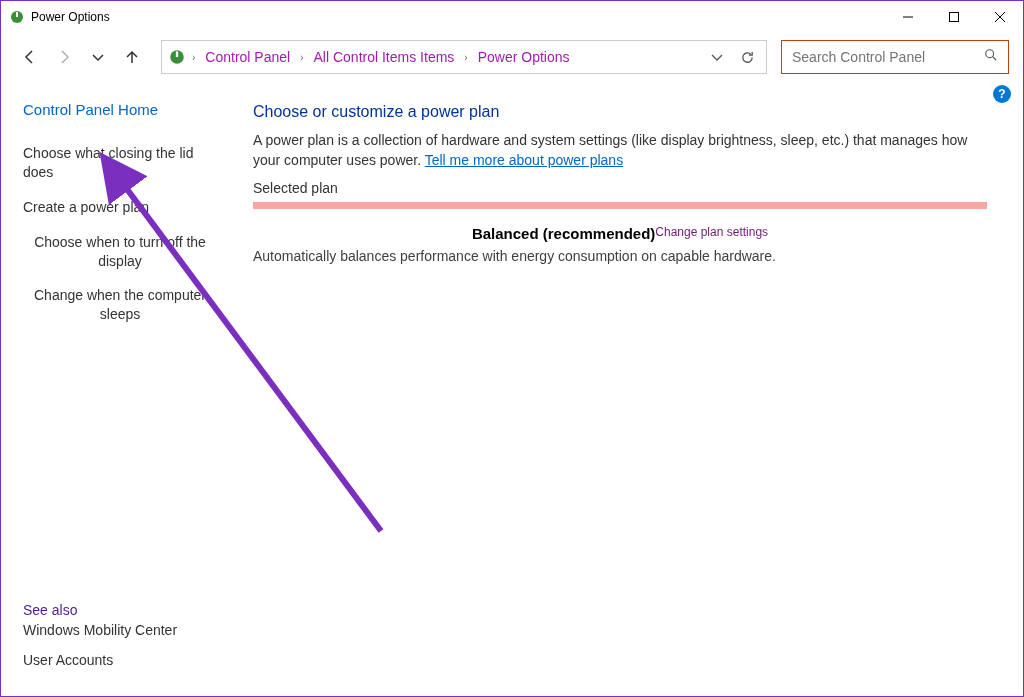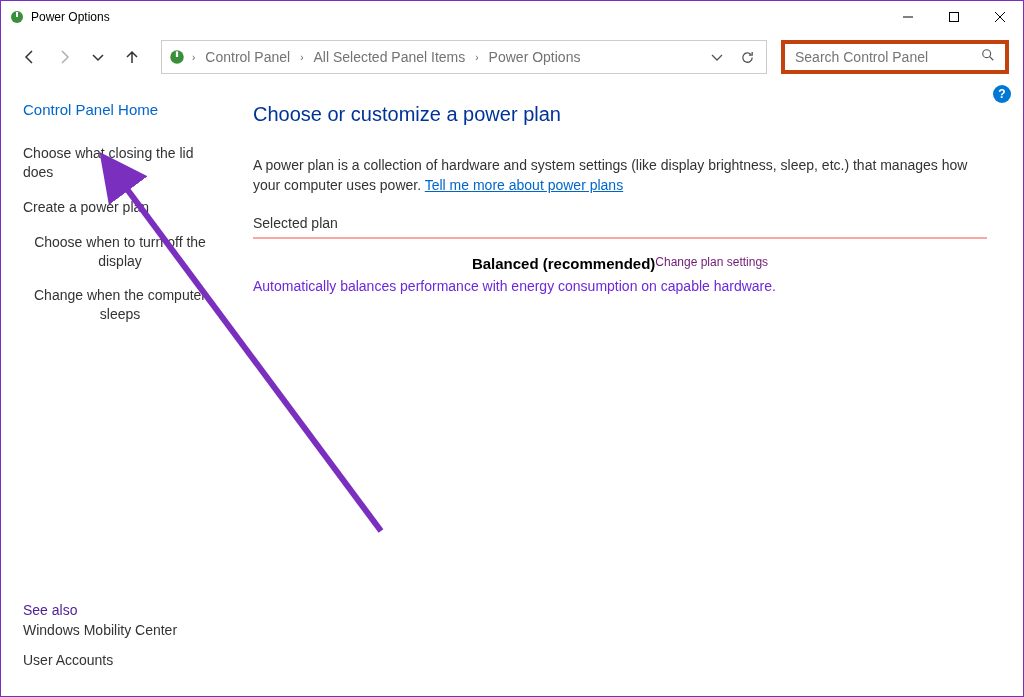--- a/index.html
+++ b/index.html
@@ -13,47 +13,47 @@
     .winctl svg { width: 10px; height: 10px; }
 
     .toolbar { height: 48px; display: flex; align-items: center; padding: 0 14px; gap: 4px; }
     .navbtn { width: 30px; height: 30px; display: flex; align-items: center; justify-content: center; cursor: pointer; color: #333; }
     .navbtn.disabled { color: #b0b0b0; cursor: default; }
     .navbtn svg { width: 16px; height: 16px; }
 
     .addrbar { flex: 1; height: 34px; border: 1px solid #ccc; margin: 0 10px; display: flex; align-items: center; padding: 0 6px; gap: 4px; }
     .addr-icon { width: 18px; height: 18px; }
     .crumb-sep { color: #666; font-size: 10px; padding: 0 2px; }
-    .crumb { font-size: 14px; color: #737373; padding: 2px 4px; cursor: pointer; }
+    .crumb { font-size: 14px; color: #a21caf; padding: 2px 4px; cursor: pointer; }
     .addr-spacer { flex: 1; }
     .addr-ctrl { width: 26px; height: 26px; display: flex; align-items: center; justify-content: center; cursor: pointer; color: #555; }
 
-    .searchbox { width: 228px; height: 34px; border: 4px solid #c2410c; display: flex; align-items: center; padding: 0 10px; }
+    .searchbox { width: 228px; height: 34px; border: 1px solid #c2410c; display: flex; align-items: center; padding: 0 10px; }
     .searchbox input { flex: 1; border: none; outline: none; font-size: 14px; color: #333; }
     .searchbox .sicon { color: #555; }
 
     .content { display: flex; height: calc(100% - 80px); position: relative; }
 
     .sidebar { width: 230px; padding: 20px 14px 14px 22px; display: flex; flex-direction: column; }
     .cp-home { color: #0066cc; font-size: 15px; margin-bottom: 26px; cursor: pointer; }
     .side-link { font-size: 14px; color: #333; margin-bottom: 16px; cursor: pointer; line-height: 1.35; position: relative; }
     .side-link.with-icon { padding-left: 0; margin-left: -20px; padding-left: 20px; text-align: center; }
     .side-spacer { flex: 1; }
     .see-also { font-size: 14px; color: #4c1d95; margin-bottom: 4px; }
     .see-link { font-size: 14px; color: #333; margin-bottom: 14px; cursor: pointer; }
 
     .main { flex: 1; padding: 22px 36px 0 22px; }
-    .main h1 { color: #003399; font-size: 20px; font-weight: 400; margin-bottom: 30px; }
-    .desc { font-size: 14px; color: #333; line-height: 1.4; margin-bottom: 20px; }
+    .main h1 { color: #003399; font-size: 16px; font-weight: 400; margin-bottom: 10px; }
+    .desc { font-size: 14px; color: #333; line-height: 1.4; margin-bottom: 10px; }
     .desc a { color: #0066cc; text-decoration: underline; cursor: pointer; }
-    .section-head { font-size: 14px; color: #333; border-bottom: 2px solid #fca5a5; padding-bottom: 6px; margin-bottom: 16px; }
+    .section-head { font-size: 14px; color: #333; border-bottom: 7px solid #fca5a5; padding-bottom: 6px; margin-bottom: 16px; }
     .plan-row { display: flex; align-items: flex-start; justify-content: center; margin-bottom: 6px; }
     .plan-name { font-size: 15px; font-weight: 700; color: #000; }
     .plan-change { font-size: 12px; color: #701a75; cursor: pointer; }
-    .plan-desc { font-size: 14px; color: #6d28d9; }
+    .plan-desc { font-size: 14px; color: #404040; }
 
     .help-badge { position: absolute; top: 4px; right: 12px; width: 18px; height: 18px; border-radius: 50%; background: #0078d4; color: #fff; display: flex; align-items: center; justify-content: center; font-size: 12px; font-weight: bold; cursor: pointer; }
 
     .annot-arrow { position: absolute; pointer-events: none; }
   </style>
 </head>
 <body>
 
 <div class="titlebar">
   <svg class="titlebar-icon" viewBox="0 0 16 16">
@@ -104,21 +104,21 @@
   </div>
 
   <div class="addrbar">
     <svg class="addr-icon" viewBox="0 0 16 16">
       <circle cx="8" cy="8" r="6" fill="#3a8f3a"></circle>
       <rect x="7" y="3" width="2" height="5" fill="#fff"></rect>
     </svg>
     <span class="crumb-sep">›</span>
     <span class="crumb">Control Panel</span>
     <span class="crumb-sep">›</span>
-    <span class="crumb">All Selected Panel Items</span>
+    <span class="crumb">All Control Items Items</span>
     <span class="crumb-sep">›</span>
     <span class="crumb">Power Options</span>
     <div class="addr-spacer"></div>
     <div class="addr-ctrl">
       <svg viewBox="0 0 14 14" width="14" height="14">
           <path d="M2 5 L7 10 L12 5" fill="none" stroke="currentColor" stroke-width="1.3"></path>
         </svg>
     </div>
     <div class="addr-ctrl">
       <svg viewBox="0 0 16 16" width="15" height="15">

